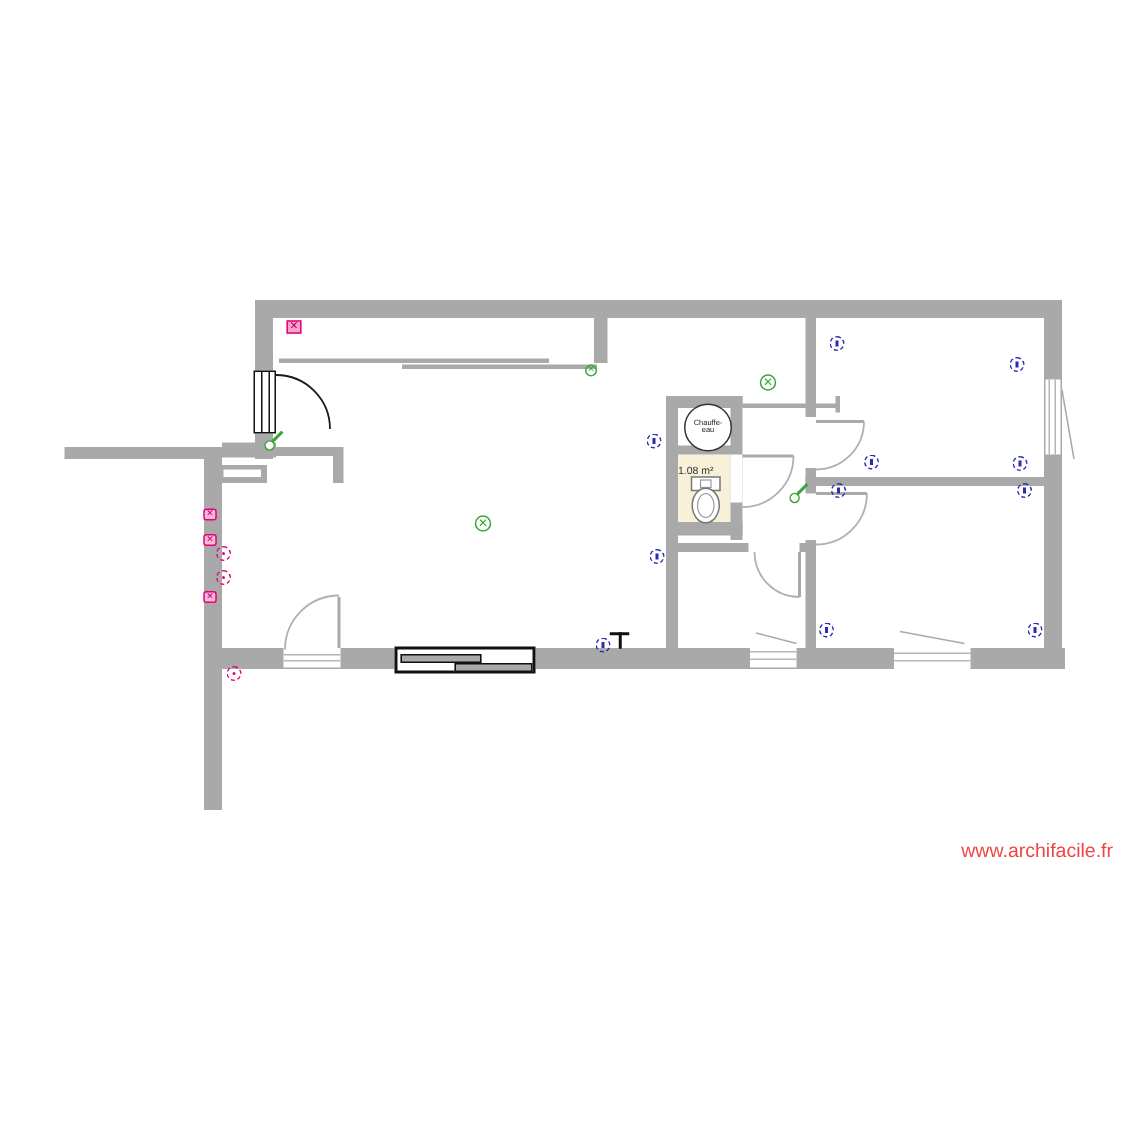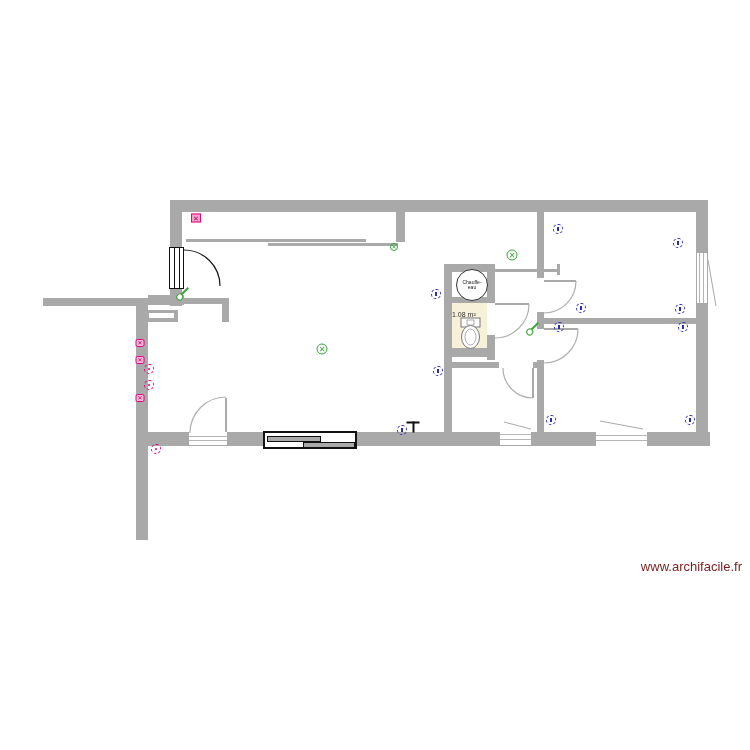--- a/index.html
+++ b/index.html
@@ -36,21 +36,21 @@
        border:1px solid #3aa53a;border-radius:50%;background:#fff;}
   .fixture-black{width:13px;height:11px;}
   .fixture-black::before{content:"";position:absolute;left:6px;top:0;width:2px;height:11px;background:#111;}
   .fixture-black::after{content:"";position:absolute;left:0;top:0;width:13px;height:2px;background:#111;}
   
   .heater{position:absolute;left:456px;top:269px;width:30px;height:30px;border:1px solid #333;
        border-radius:50%;background:#fff;display:flex;align-items:center;justify-content:center;z-index:6;}
   .heater span{font-size:5px;line-height:5px;text-align:center;color:#222;width:24px;overflow-wrap:break-word;}
   .arealabel{position:absolute;left:452px;top:311px;width:40px;font-size:7px;line-height:7px;
        color:#333;z-index:7;}
-  .watermark{position:absolute;right:8px;top:559px;font-size:13px;color:#7f1d1d;}
+  .watermark{position:absolute;right:8px;top:559px;font-size:13px;color:#ef4444;}
 </style>
 </head>
 <body>
 
 <div class="plan">
 
   <div class="fill" style="left:452px;top:303px;width:35px;height:46px;background:#f8f1da;"></div>
 
   <div class="wall" style="left:170px;top:200px;width:536px;height:12px;"></div>
   <div class="wall" style="left:696px;top:200px;width:12px;height:246px;"></div>

